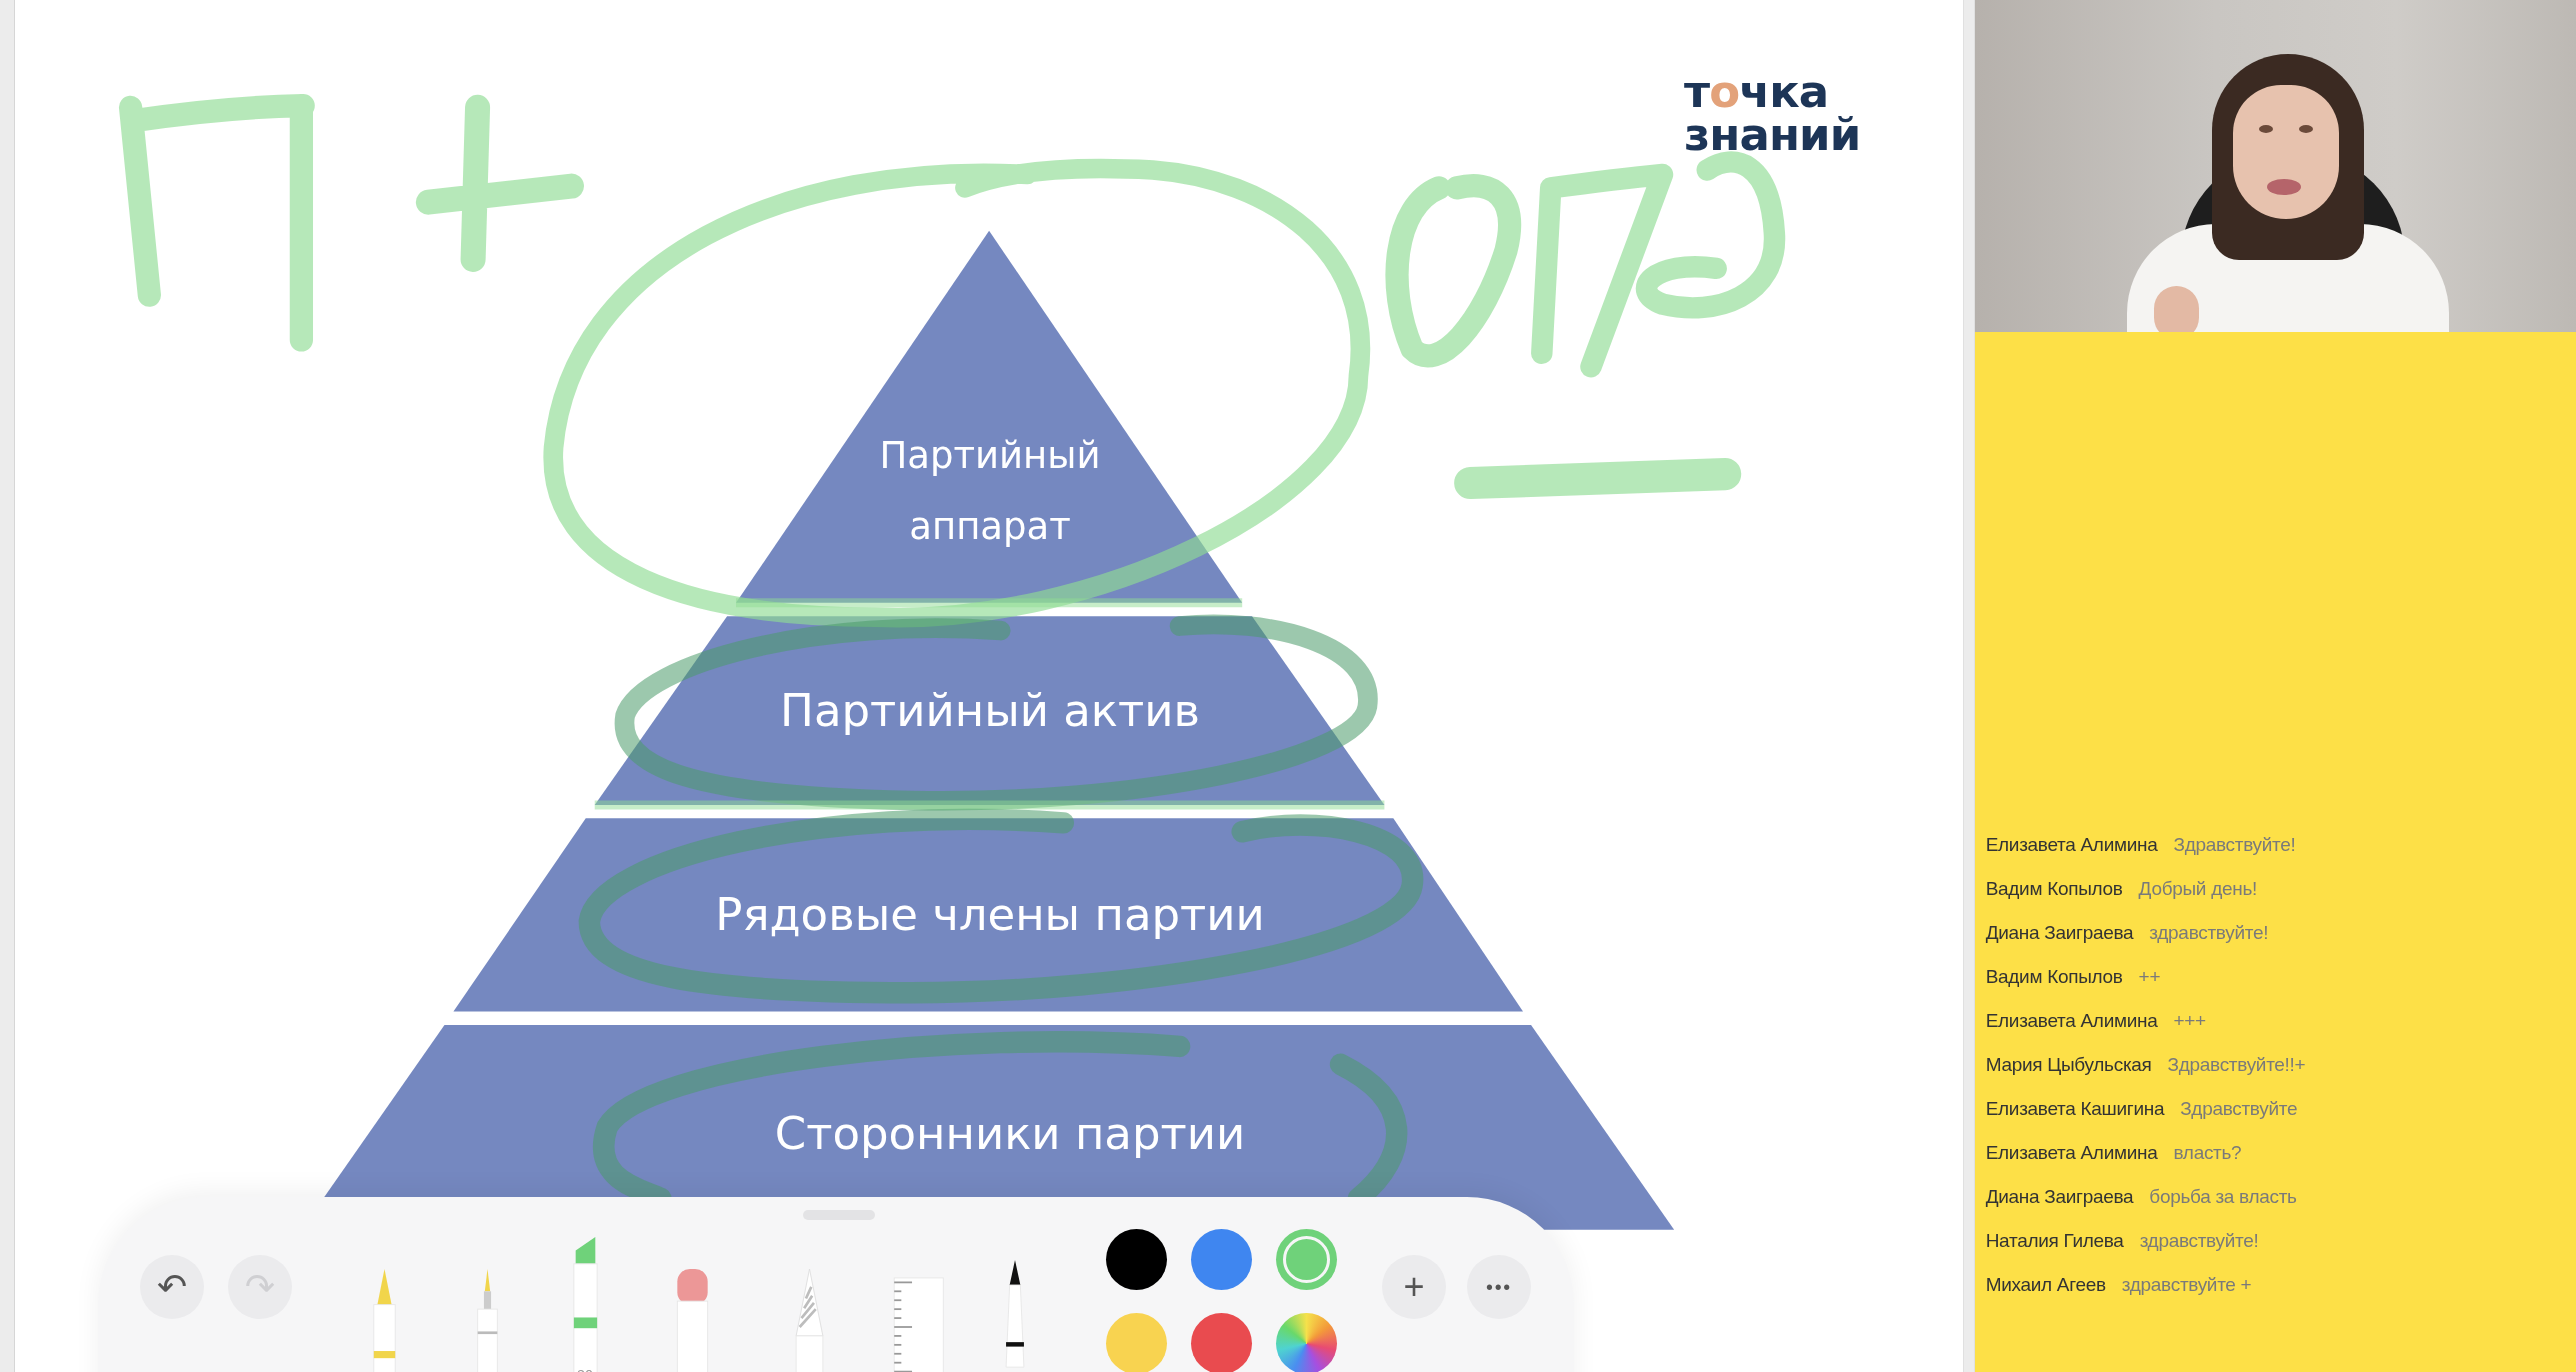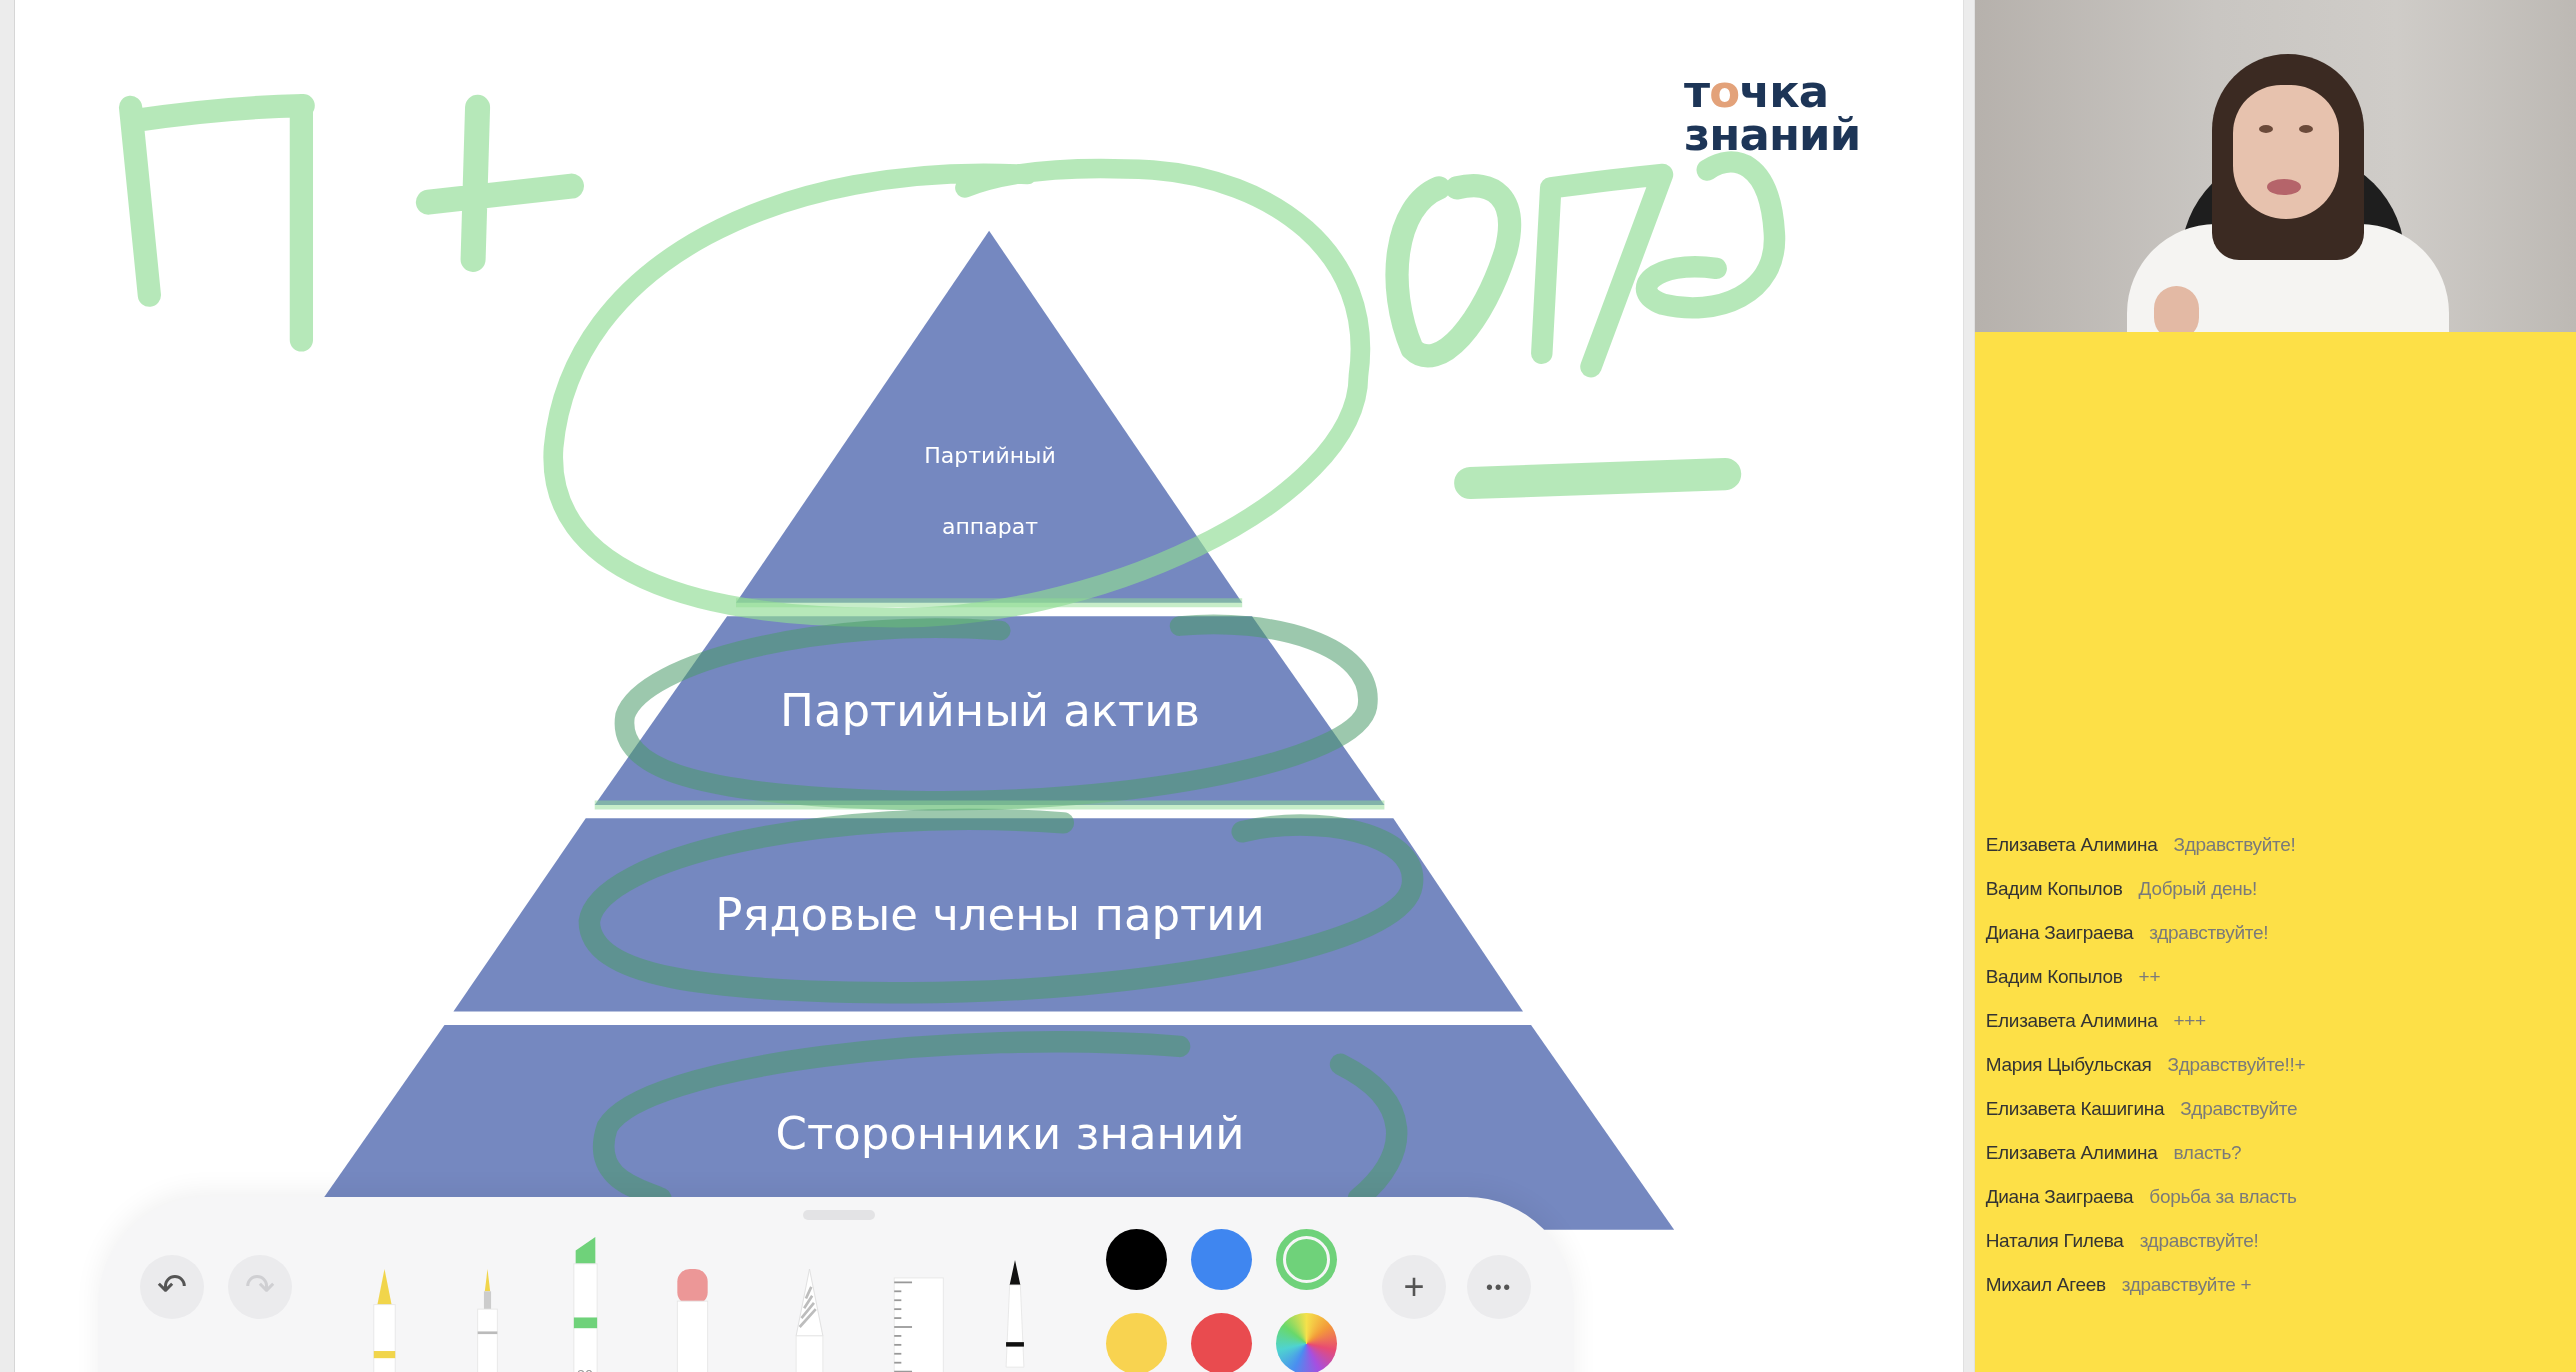--- a/index.html
+++ b/index.html
@@ -7,21 +7,21 @@
   body { position: relative; font-family: "Liberation Sans", "DejaVu Sans", sans-serif; }
 
   
   .left-gutter { position: absolute; left: 0; top: 0; width: 15px; height: 1372px; background: #ececec; border-right: 1.8px solid #d6d6d6; }
 
   
   .board { position: absolute; left: 17px; top: 0; width: 1946px; height: 1372px; background: #ffffff; overflow: hidden; }
   .board svg.slide { position: absolute; left: 0; top: 0; }
 
   .band-label { position: absolute; color: #ffffff; text-align: center; font-family: "DejaVu Sans", "Liberation Sans", sans-serif; white-space: nowrap; transform: translateX(-50%); }
-  .band-label.small { font-size: 22px; line-height: 54px; }
+  .band-label.small { font-size: 37px; line-height: 54px; }
   .band-label.big { font-size: 45px; line-height: 54px; }
 
   .logo { position: absolute; left: 1655px; top: 70px; font-family: "DejaVu Sans", sans-serif; font-weight: bold; color: #1d3557; line-height: 43px; font-size: 45px; letter-spacing: -0.9px; margin-left: 12px; }
   .logo .dot { color: #e3a27a; }
 
   
   .divider { position: absolute; left: 1963px; top: 0; width: 11.6px; height: 1372px; background: #ececec; border-left: 0.9px solid #e0e0e0; border-right: 0.9px solid #e0e0e0; }
 
   
   .side { position: absolute; left: 1975px; top: 0; width: 651px; height: 1372px; background: #fde047; }
@@ -83,21 +83,21 @@
       <path d="M1170,920 C900,900 650,960 640,1030 C640,1090 760,1110 1000,1110 C1250,1110 1550,1060 1560,990 C1570,930 1450,910 1370,930" stroke-width="24"></path>
       <path d="M1300,1170 C1050,1150 700,1190 660,1260 C640,1320 700,1330 720,1340 M1500,1340 C1560,1290 1560,1230 1480,1190" stroke-width="24"></path>
     </g>
     <path d="M804,674 L1370,674 M646,900 L1529,900" stroke="#8fdc93" stroke-opacity="0.5" stroke-width="10" fill="none"></path>
   </svg>
 
   <div class="band-label small" style="left:973px; top:429px;">Партийный</div>
   <div class="band-label small" style="left:973px; top:500px;">аппарат</div>
   <div class="band-label big" style="left:973px; top:888px;">Рядовые члены партии</div>
   <div class="band-label big" style="left:973px; top:684px;">Партийный актив</div>
-  <div class="band-label big" style="left:993px; top:1107px;">Сторонники знаний</div>
+  <div class="band-label big" style="left:993px; top:1107px;">Сторонники партии</div>
 
   <div class="logo">
     <div><span>т</span><span class="dot">о</span><span>чка</span></div>
     <div>знаний</div>
   </div>
 
   <div class="toolbar">
     <div class="grabber"></div>
 
     <div class="round-btn" style="left:42px; top:58px;">

